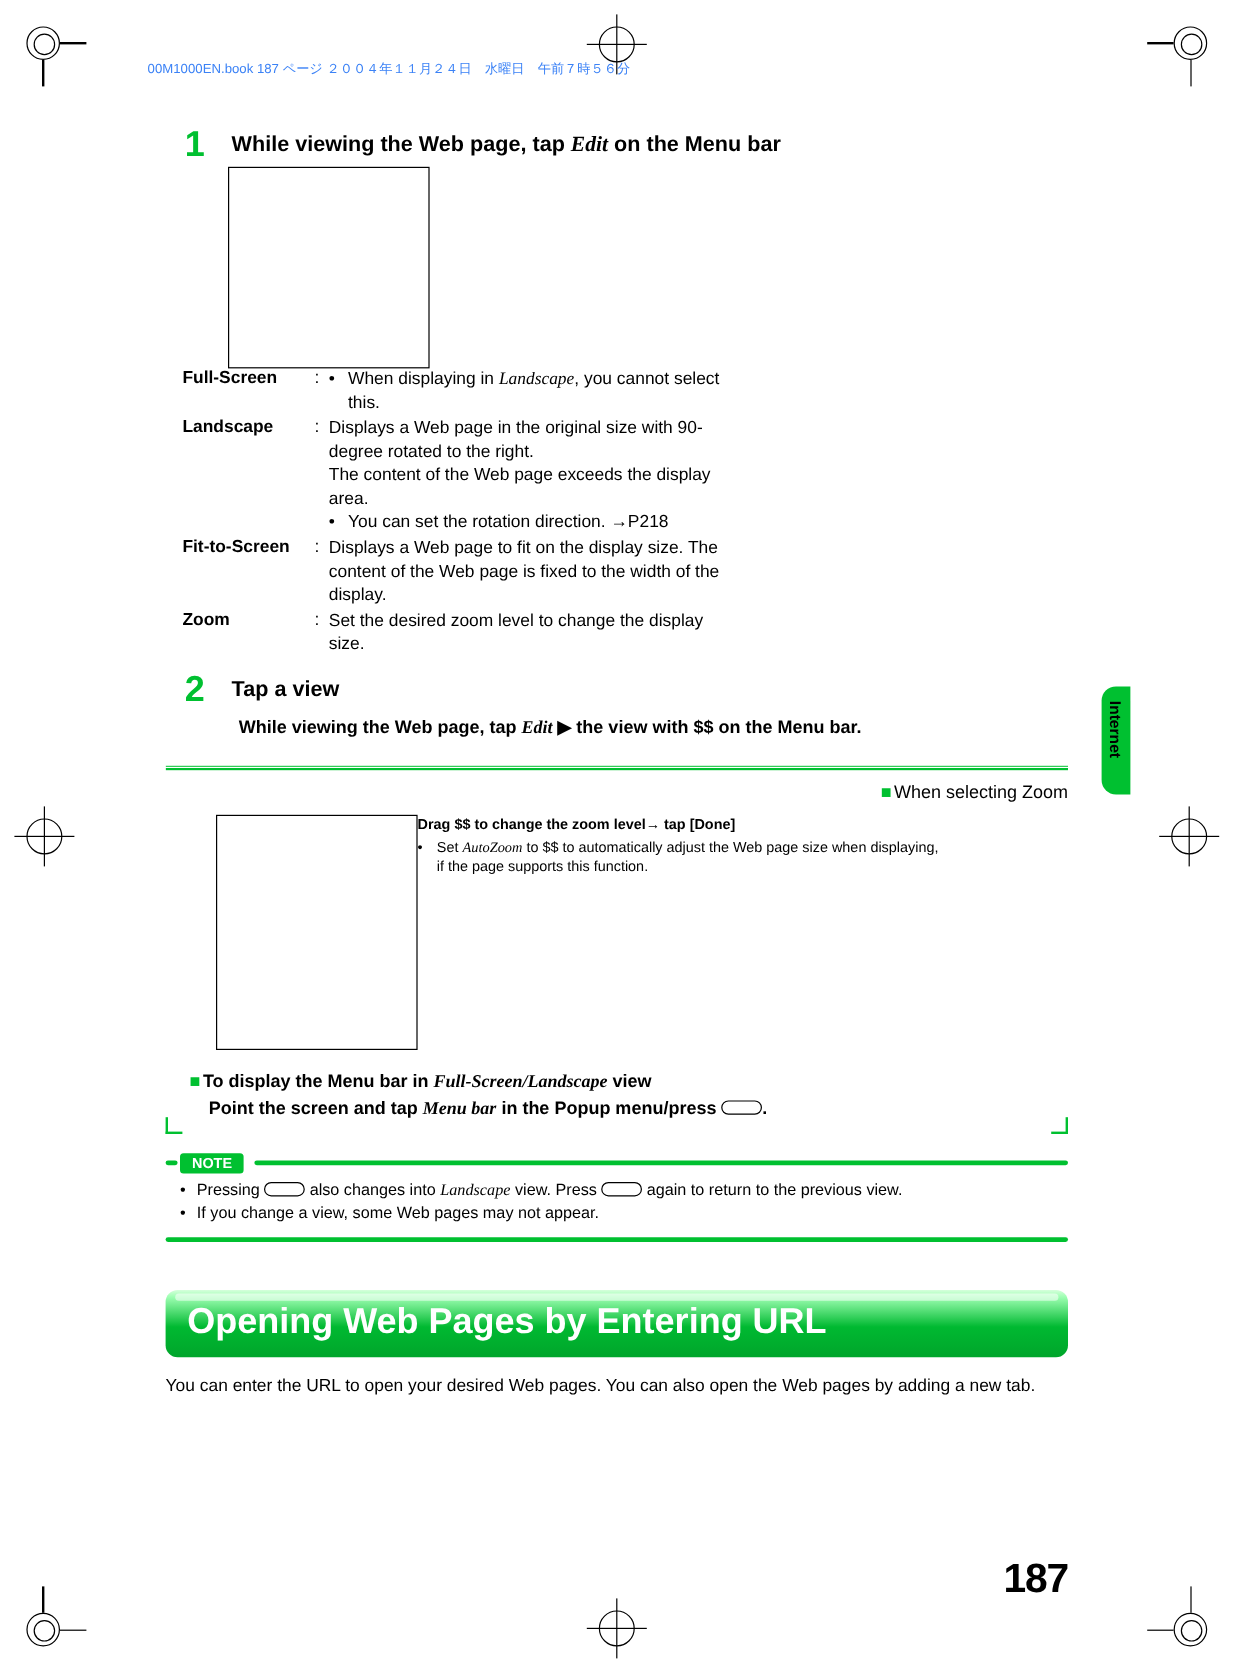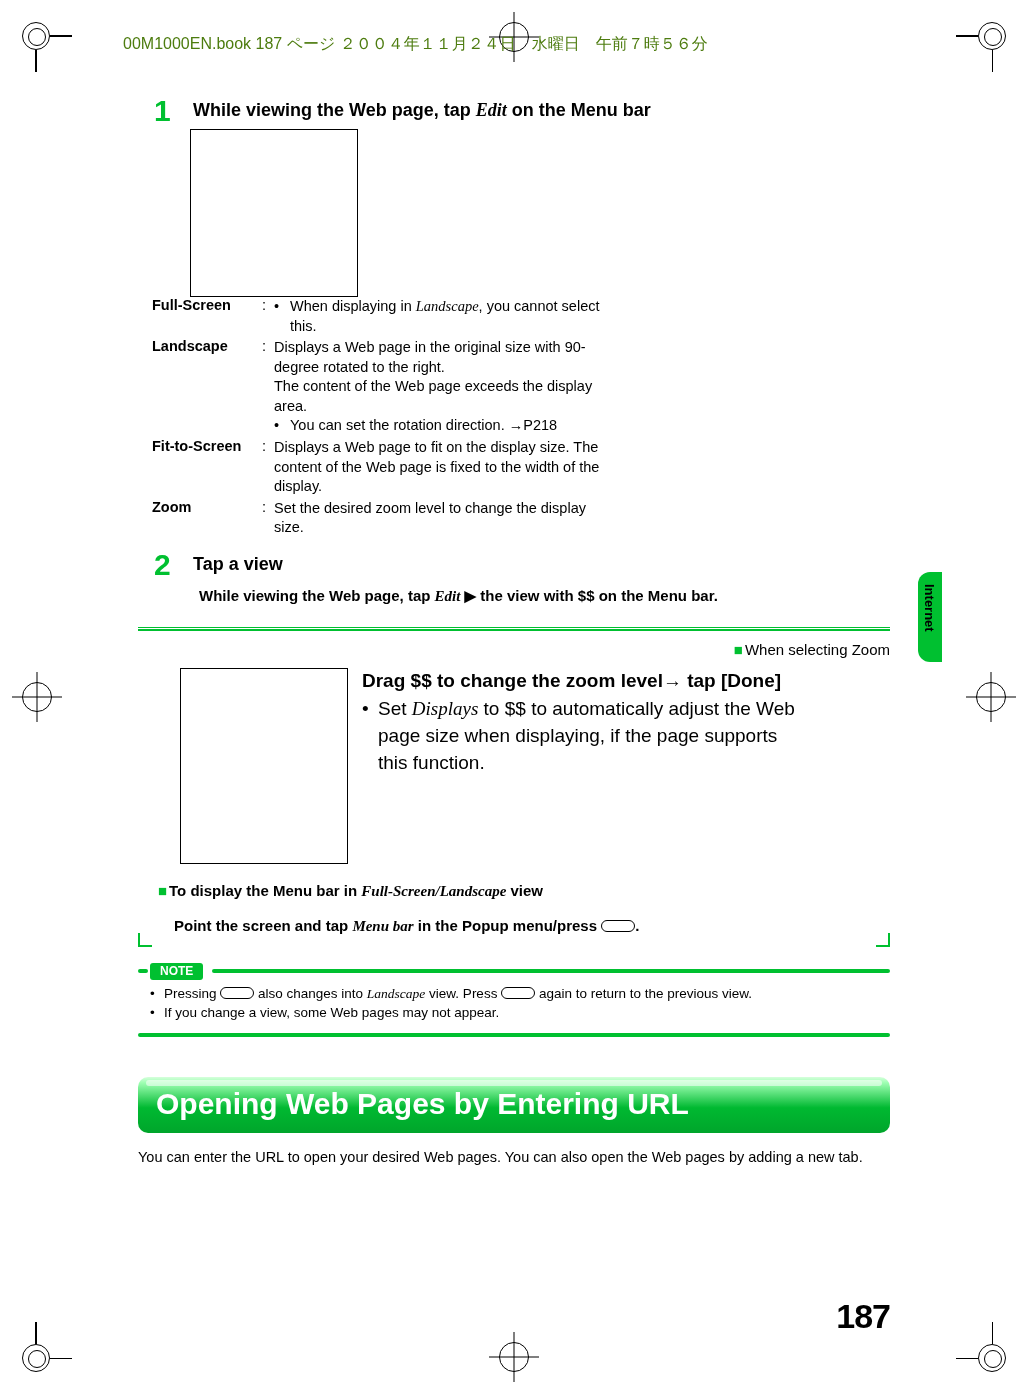--- a/index.html
+++ b/index.html
@@ -28,21 +28,21 @@
     .crop.br .bar-v { bottom: 28px; right: 13px; }
     .regmark { position: absolute; width: 42px; height: 42px; }
     .regmark::before { content: ""; position: absolute; left: 50%; top: -4px; bottom: -4px; width: 1px; background: #000; transform: translateX(-50%); }
     .regmark::after { content: ""; position: absolute; top: 50%; left: -4px; right: -4px; height: 1px; background: #000; transform: translateY(-50%); }
     .regmark .circ { position: absolute; width: 30px; height: 30px; border: 1px solid #000; border-radius: 50%; top: 6px; left: 6px; }
     .regmark.top { top: 16px; left: 50%; transform: translateX(-50%); }
     .regmark.bottom { bottom: 16px; left: 50%; transform: translateX(-50%); }
     .regmark.left { left: 16px; top: 50%; transform: translateY(-50%); }
     .regmark.right { right: 16px; top: 50%; transform: translateY(-50%); }
     .page-frame { position: absolute; top: 22px; left: 88px; right: 88px; bottom: 22px; }
-    .header-line { font-size: 16px; color: #4d7c0f; margin-top: 12px; margin-left: 35px; }
+    .header-line { font-size: 11px; color: #3b82f6; margin-top: 28px; margin-left: 35px; }
     .content { padding: 45px 50px 0 50px; position: relative; }
     .stepnum { position: absolute; font-size: 30px; font-weight: bold; color: #00c030; font-family: "Arial Black", Arial, sans-serif; }
     .step1-row { display: flex; margin-bottom: 8px; }
     .step1-row .h { font-size: 18px; font-weight: bold; padding-left: 55px; }
     .defs { display: flex; margin-top: 6px; flex-direction: column; }
     .placeholder-box { width: 168px; height: 196px; border: 1px solid #000; flex: 0 0 168px; margin-left: 52px; }
     .deftable { margin-left: 14px; font-size: 14.5px; }
     .deftable .row { display: flex; margin-bottom: 2px; }
     .deftable .term { font-weight: bold; width: 110px; flex: 0 0 110px; }
     .deftable .colon { flex: 0 0 12px; }
@@ -57,28 +57,28 @@
     .cancel .sq { color: #00c030; font-size: 15px; margin-right: 2px; }
     .cancel .line2 { font-weight: bold; font-size: 15px; margin-top: 4px; margin-left: 16px; }
     .divider-dbl { margin: 22px 0 10px 0; border: none; height: 4px; position: relative; }
     .divider-dbl::before { content: ""; position: absolute; left: 0; right: 0; top: 0; height: 1.5px; background: #00c030; }
     .divider-dbl::after { content: ""; position: absolute; left: 0; right: 0; bottom: 0; height: 1.5px; background: #00c030; }
     .zoom-sect { margin-left: 20px; }
     .zoom-sect .hdr { font-weight: normal; font-size: 15px; text-align: right; }
     .zoom-sect .sq { color: #00c030; font-size: 15px; margin-right: 2px; }
     .zoom-body { display: flex; margin-top: 10px; }
     .zoom-body .placeholder-box2 { width: 168px; height: 196px; border: 1px solid #000; flex: 0 0 168px; margin-left: 22px; }
-    .zoom-body .txt { margin-left: 14px; font-size: 19px; line-height: 1.4; max-width: 440px; }
+    .zoom-body .txt { font-size: 12px; line-height: 1.4; max-width: 440px; }
     .zoom-body .txt .b { font-weight: bold; }
     .zoom-body .sub { display: flex; margin-top: 2px; }
     .zoom-body .sub .dot { flex: 0 0 16px; }
     .menubar-sect { margin: 18px 0 0 20px; font-size: 15px; }
     .menubar-sect .hdr { font-weight: bold; }
     .menubar-sect .sq { color: #00c030; margin-right: 2px; }
-    .menubar-sect .body { font-weight: bold; margin-left: 16px; margin-top: 17px; }
+    .menubar-sect .body { font-weight: bold; margin-left: 16px; margin-top: 4px; }
     .key-icon { display: inline-block; border: 1px solid #000; border-radius: 10px; width: 34px; height: 12px; vertical-align: middle; position: relative; top: -1px; font-size: 8px; text-align: center; line-height: 10px; }
     .corner-line { height: 2px; position: relative; margin: 10px 0 16px 0; }
     .corner-line::before { content: ""; position: absolute; left: 0; width: 12px; height: 12px; border-left: 2px solid #00c030; border-bottom: 2px solid #00c030; bottom: 0; }
     .corner-line::after { content: ""; position: absolute; right: 0; width: 12px; height: 12px; border-right: 2px solid #00c030; border-bottom: 2px solid #00c030; bottom: 0; }
     .note-box { margin-top: 6px; }
     .note-cap-wrap { position: relative; height: 16px; }
     .note-cap-wrap::before, .note-cap-wrap::after { content: ""; position: absolute; top: 6px; height: 4px; background: #00c030; border-radius: 3px; }
     .note-cap-wrap::before { left: 0; width: 10px; }
     .note-cap-wrap::after { left: 74px; right: 0; }
     .note-label { position: absolute; left: 12px; top: 0; background: #00c030; color: #fff; font-size: 12px; font-weight: bold; padding: 1px 10px 2px 10px; border-radius: 3px; }
@@ -205,21 +205,21 @@
     <hr class="divider-dbl">
 
     <div class="zoom-sect">
       <div class="hdr"><span class="sq">■</span><span>When selecting Zoom</span></div>
       <div class="zoom-body">
         <div class="placeholder-box2"></div>
         <div class="txt">
           <div class="b">Drag $$ to change the zoom level→ tap [Done]</div>
           <div class="sub">
             <span class="dot">•</span>
-            <span><span>Set </span><span class="italic">Displays</span><span> to $$ to automatically adjust the Web page size when displaying, if the page supports this function.</span></span>
+            <span><span>Set </span><span class="italic">AutoZoom</span><span> to $$ to automatically adjust the Web page size when displaying, if the page supports this function.</span></span>
           </div>
         </div>
       </div>
     </div>
 
     <div class="menubar-sect">
       <div class="hdr">
         <span class="sq">■</span><span>To display the Menu bar in </span><span class="italic">Full-Screen/Landscape</span><span> view</span>
       </div>
       <div class="body">

